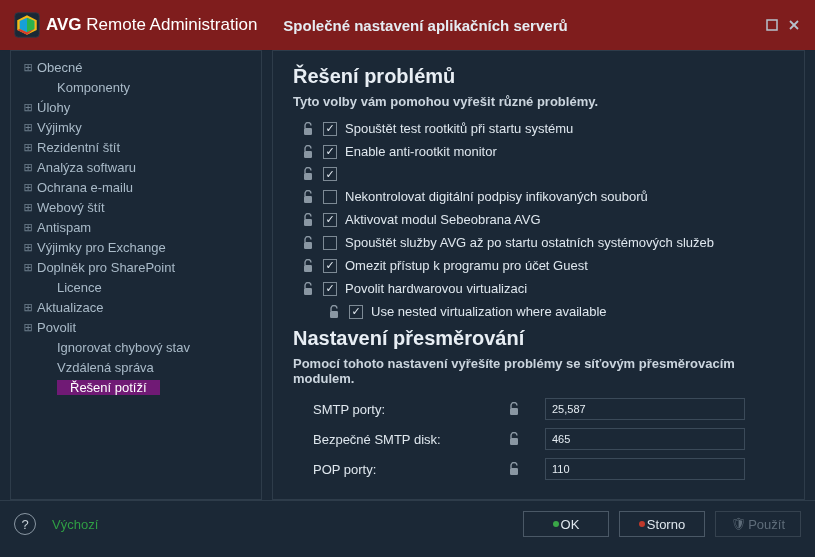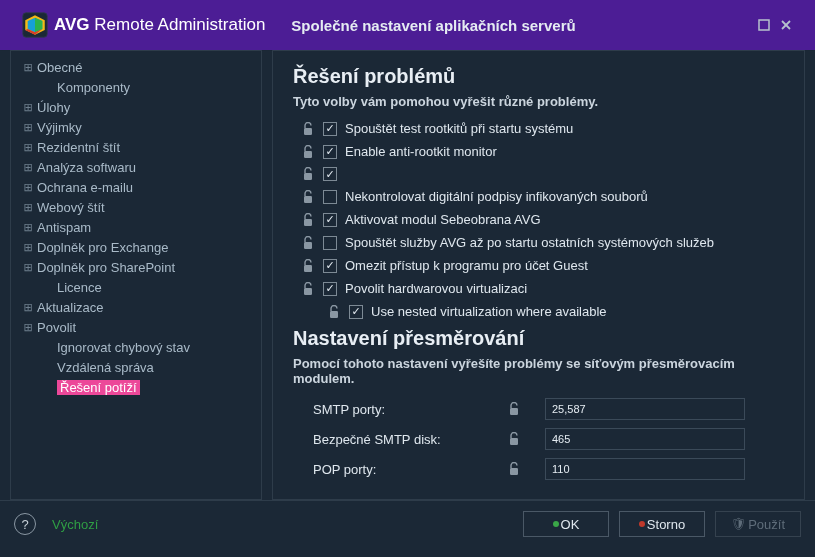--- a/index.html
+++ b/index.html
@@ -1,35 +1,35 @@
 <!DOCTYPE html>
 <html><head>
 <meta charset="utf-8">
 <style>
   * { box-sizing: border-box; margin: 0; padding: 0; }
   html, body { width: 815px; height: 557px; overflow: hidden; font-family: "Segoe UI", Arial, sans-serif; }
   body { background: #1b2836; color: #c7d0d8; font-size: 13px; }
 
-  .titlebar { height: 50px; display: flex; align-items: center; padding: 0 22px; background: #4c1d95; }
+  .titlebar { height: 50px; display: flex; align-items: center; padding: 0 14px; background: #7f1d1d; }
   .logo { display: flex; align-items: center; gap: 6px; }
   .logo-badge { width: 26px; height: 26px; }
   .logo-text { font-size: 17px; color: #fff; font-weight: 400; }
   .logo-text b { font-weight: 700; }
   .subtitle { margin-left: 26px; font-size: 15px; color: #e5ecf2; font-weight: 600; }
   .winbtns { margin-left: auto; display: flex; gap: 8px; }
   .winbtn { width: 14px; height: 14px; display:flex; align-items:center; justify-content:center; color:#b6c2cd; cursor:pointer; font-size:12px; }
 
   .body { display: flex; height: 450px; padding: 0 10px; gap: 10px; }
 
   .sidebar { width: 252px; background: #1b2836; border: 1px solid #2e3c4a; overflow-y: auto; padding: 6px 0; }
   .side-item { display: flex; align-items: center; height: 20px; padding: 0 10px; cursor: pointer; color: #a9bac8; font-size: 13px; white-space: nowrap; }
   .side-item.sub { padding-left: 30px; }
   .side-item .expander { width: 14px; display:inline-flex; justify-content:center; color:#6e7f8e; font-size:11px; margin-right: 2px; }
   .side-item.no-exp .expander { visibility: hidden; }
-  .side-item.selected span.lbl { background: #ec4899; color:#fff; padding: 0 3px; }
+  .side-item.selected span.lbl { background: #701a75; color:#fff; padding: 0 13px; }
   .side-item.selected { color:#fff; }
 
   .main { flex: 1; background: #1b2836; border: 1px solid #2e3c4a; position: relative; overflow: hidden; }
   .main-scroll { position:absolute; inset:0; overflow-y:auto; padding: 14px 24px 14px 20px; }
   .main-scroll::-webkit-scrollbar { width: 14px; }
   .main-scroll::-webkit-scrollbar-track { background:#1b2836; border-left:1px solid #2e3c4a; }
   .main-scroll::-webkit-scrollbar-thumb { background:#3b4a59; }
 
   h2.section { font-size: 20px; font-weight: 600; color: #e8eef4; margin: 0 0 6px 0; }
   .hint { font-size: 13px; color: #cbd5de; margin-bottom: 8px; font-weight: bold; }
@@ -122,21 +122,21 @@
       <div class="side-item">
         <span class="expander">⊞</span>
         <span class="lbl">Webový štít</span>
       </div>
       <div class="side-item">
         <span class="expander">⊞</span>
         <span class="lbl">Antispam</span>
       </div>
       <div class="side-item">
         <span class="expander">⊞</span>
-        <span class="lbl">Doplněk pro Exchange</span>
+        <span class="lbl">Výjimky pro Exchange</span>
       </div>
       <div class="side-item">
         <span class="expander">⊞</span>
         <span class="lbl">Doplněk pro SharePoint</span>
       </div>
       <div class="side-item sub no-exp">
         <span class="expander"></span>
         <span class="lbl">Licence</span>
       </div>
       <div class="side-item">

